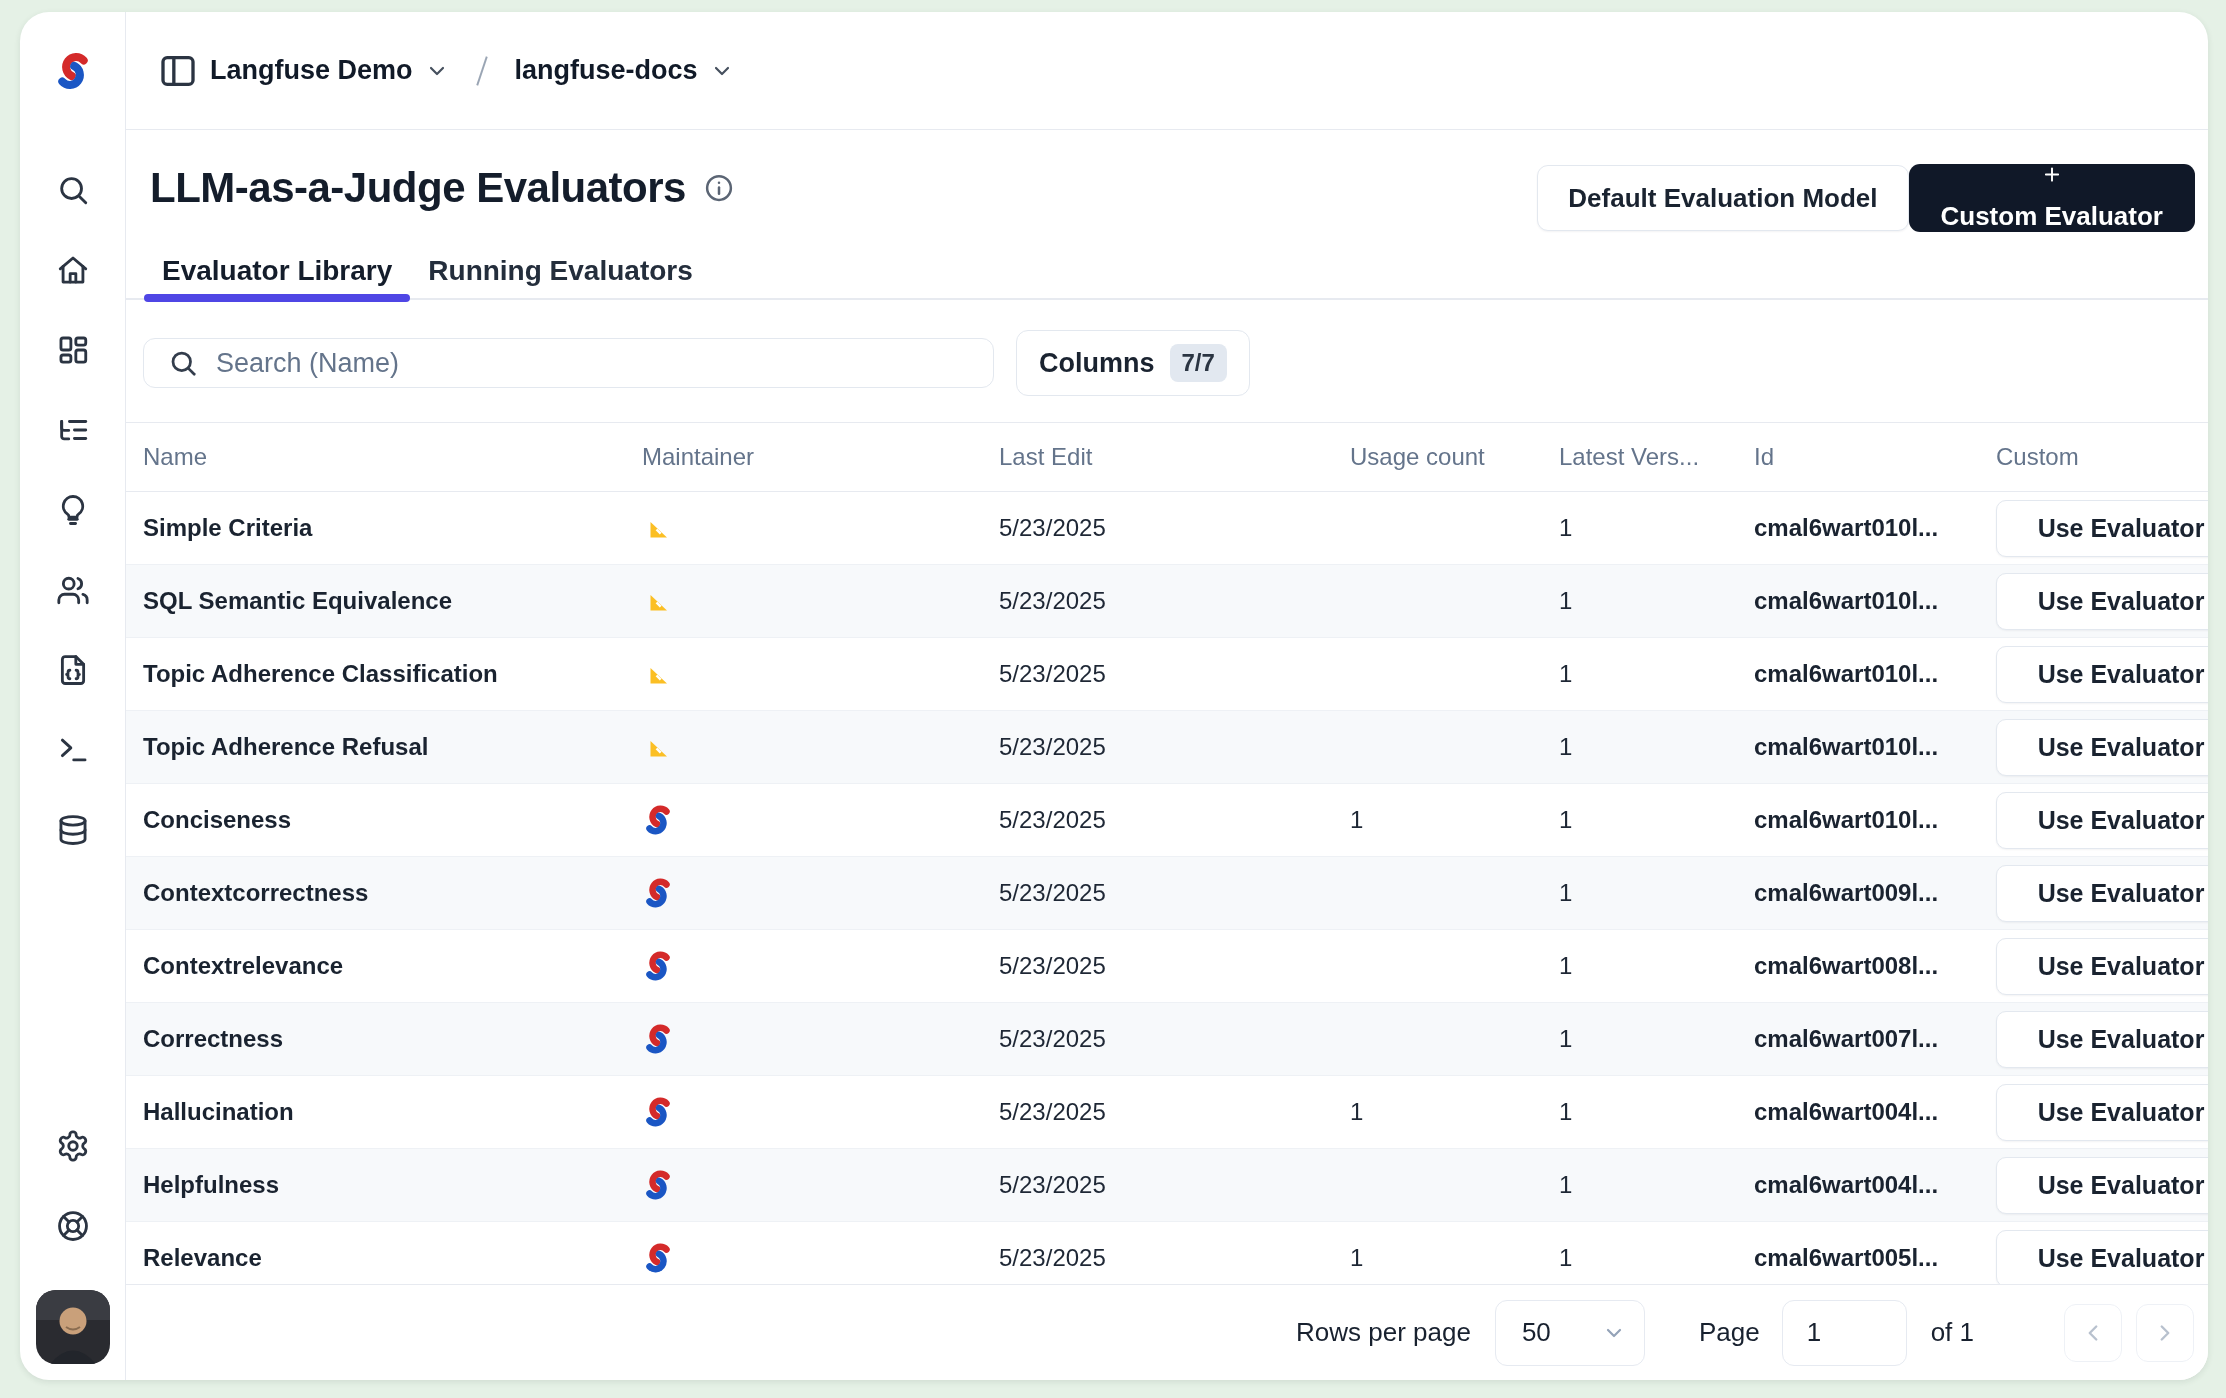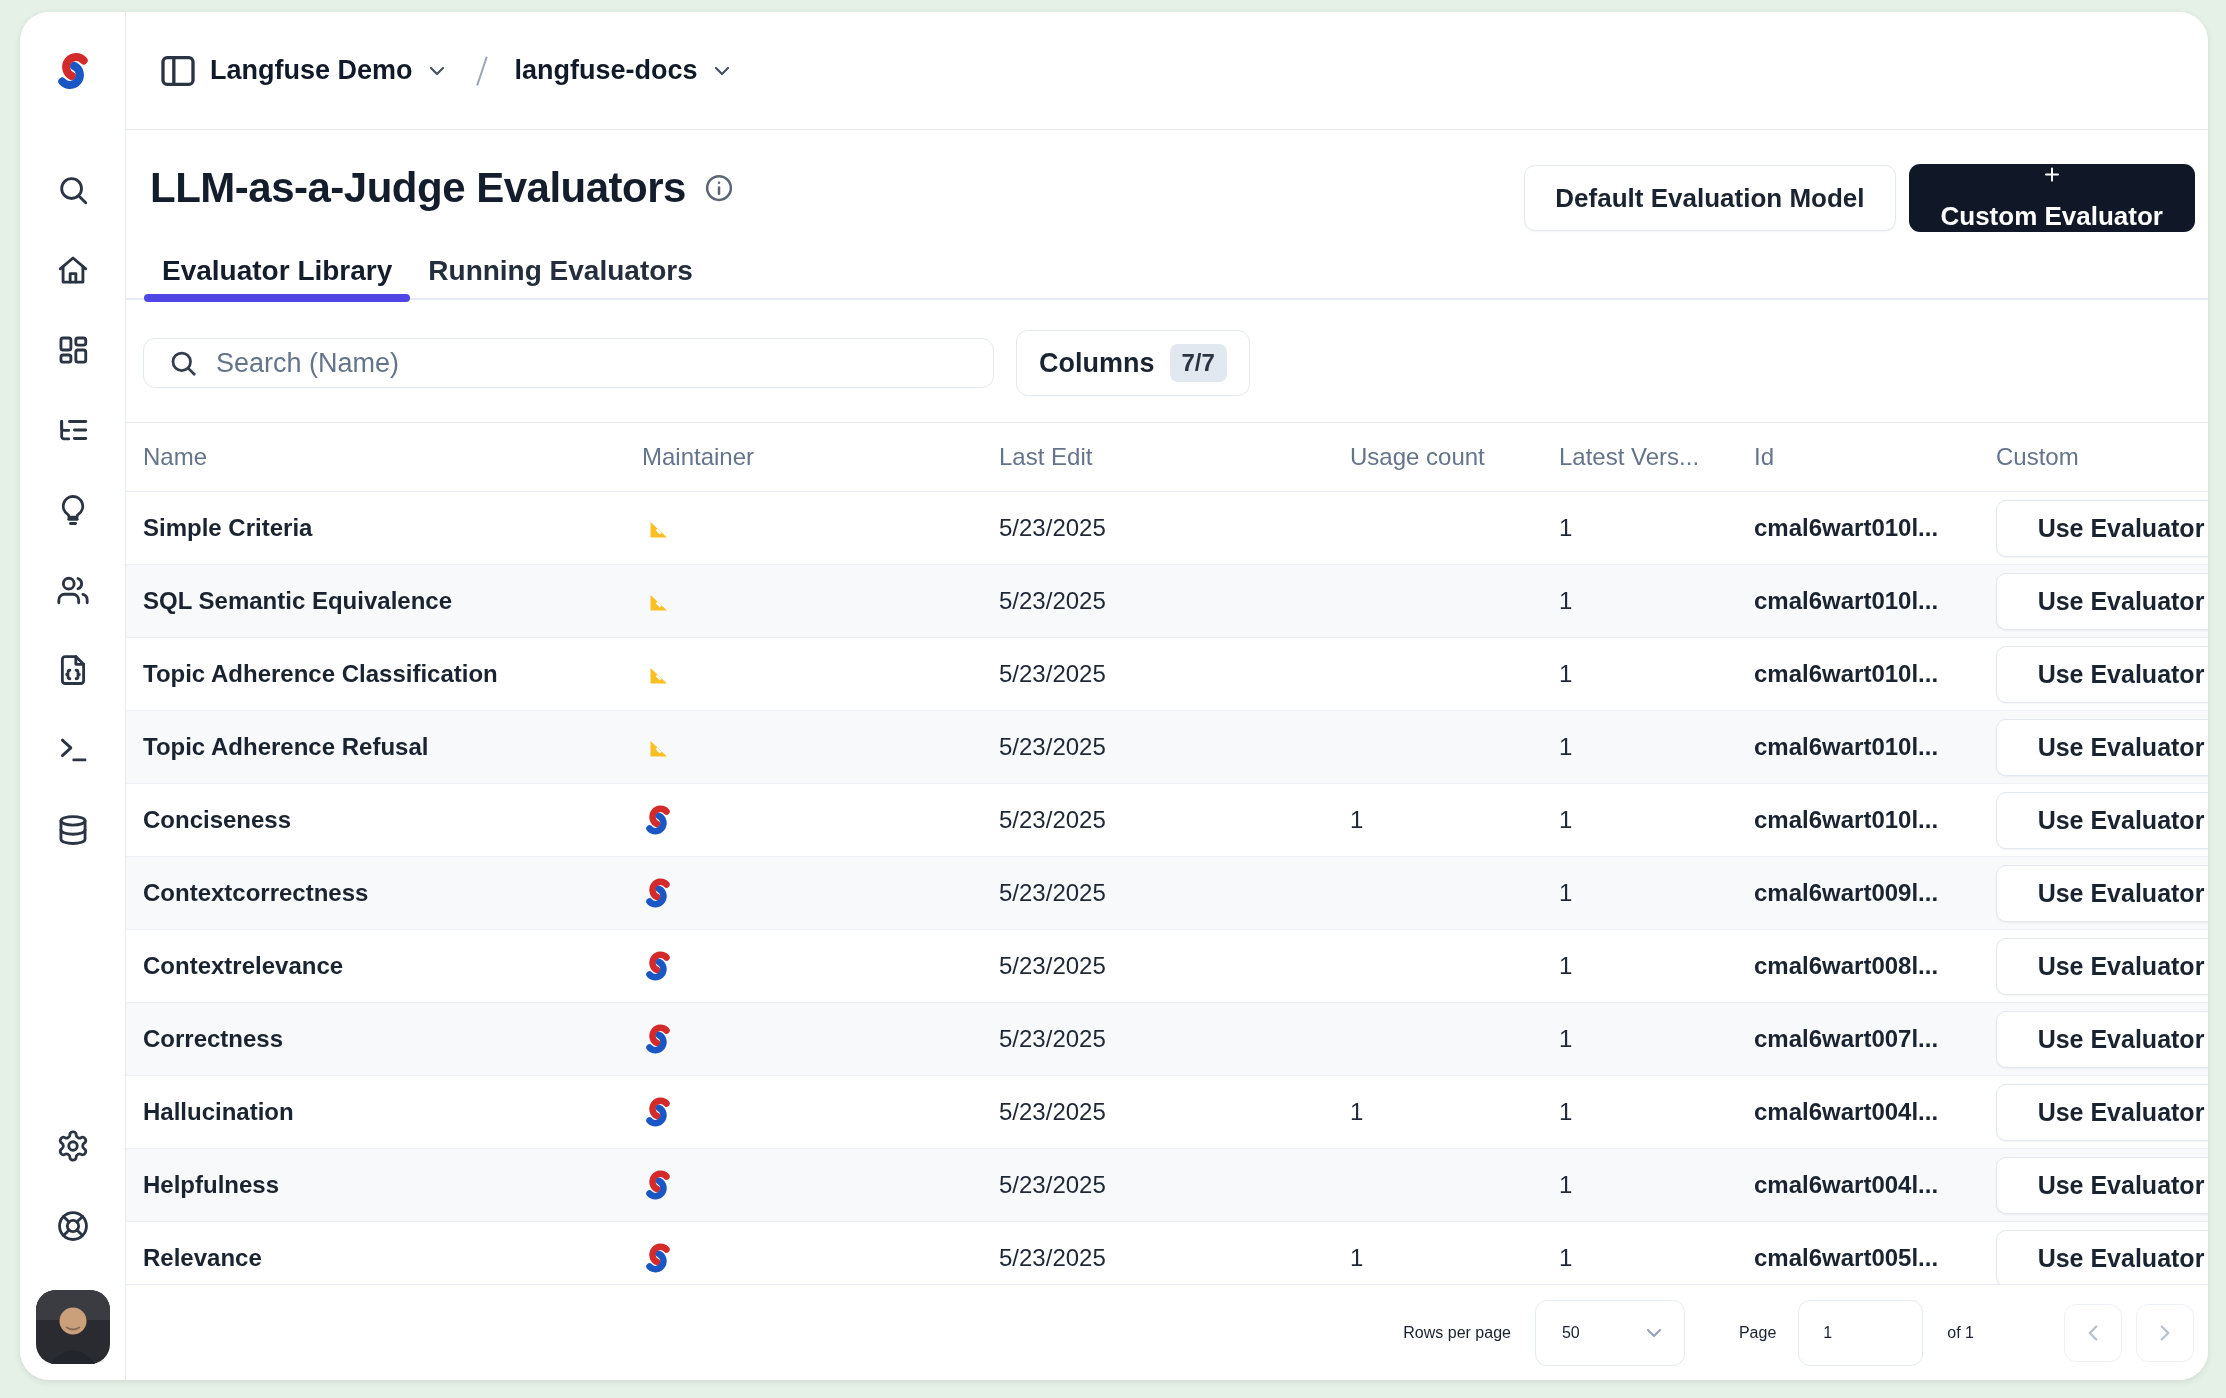--- a/index.html
+++ b/index.html
@@ -27,21 +27,21 @@
   .tb-icon{color:#2b3442;display:flex;}
   .tb-icon svg{width:40px;height:40px;stroke:currentColor;fill:none;stroke-width:2;stroke-linecap:round;stroke-linejoin:round;}
   .chev{display:flex;} .chev svg{width:24px;height:24px;stroke:#46505e;fill:none;stroke-width:2.2;stroke-linecap:round;stroke-linejoin:round;}
   .slash{display:flex;margin:0 6px;} .slash svg{width:30px;height:36px;stroke:#9aa5b4;stroke-width:1.6;}
   
   .content{flex:1;min-width:0;display:flex;flex-direction:column;overflow:hidden;}
   .page-head{display:flex;align-items:flex-start;justify-content:space-between;padding:34px 13px 0 24px;}
   .title-wrap{display:flex;align-items:center;gap:18px;}
   .page-title{font-size:42px;font-weight:700;letter-spacing:-.5px;color:#141d2b;}
   .info{display:flex;color:#5b6574;} .info svg{width:30px;height:30px;stroke:currentColor;fill:none;stroke-width:2;stroke-linecap:round;}
-  .head-actions{display:flex;gap:13px;align-items:center;}
+  .head-actions{display:flex;gap:0;align-items:center;}
   .btn-outline{height:66px;padding:0 30px;background:#fff;border:1.5px solid #e3e8ef;border-radius:11px;
                font-size:26px;font-weight:600;color:#1a2330;display:flex;align-items:center;box-shadow:0 1px 2px rgba(16,24,40,.05);}
   .btn-dark{height:68px;padding:0 32px;background:var(--dark-btn);border:none;border-radius:11px;color:#fff;
             font-size:26px;font-weight:600;display:flex;align-items:center;gap:16px;flex-direction:column;}
   .btn-dark svg{width:28px;height:28px;stroke:#fff;fill:none;stroke-width:2.2;stroke-linecap:round;}
   .tabs{display:flex;padding-left:18px;margin-top:12px;border-bottom:2px solid var(--border);}
   .tab{position:relative;padding:0 18px;height:54px;display:flex;align-items:center;font-size:28px;font-weight:600;color:#242e3c;}
   .tab.active{color:#141d2b;}
   .tab.active::after{content:"";position:absolute;left:0;right:0;bottom:-4px;height:8px;border-radius:6px;background:var(--accent);}
   .toolbar{display:flex;align-items:center;gap:22px;padding:30px 18px 26px 17px;}
@@ -60,21 +60,21 @@
   .tbody{flex:1;overflow:hidden;}
   .trow{height:73px;border-bottom:1.5px solid var(--border-soft);font-size:24px;color:#1e2735;}
   .trow.striped{background:var(--stripe);}
   .cell-name,.cell-id{font-weight:700;color:#1a2330;white-space:nowrap;overflow:hidden;}
   .m-icon{width:32px;height:32px;display:flex;}
   .action-cell{display:flex;align-items:center;height:100%;}
   .use-btn{width:250px;height:57px;flex-shrink:0;background:#fff;border:1.5px solid #e3e8ef;border-radius:10px;
            font-size:25px;font-weight:600;color:#1a2330;display:flex;align-items:center;justify-content:center;box-shadow:0 1px 2px rgba(16,24,40,.05);}
   
   .footer{height:96px;flex-shrink:0;border-top:1.5px solid var(--border);background:#fff;display:flex;align-items:center;
-          justify-content:flex-end;padding-right:14px;font-size:16px;font-weight:500;color:#18212f;}
+          justify-content:flex-end;padding-right:14px;font-size:26px;font-weight:500;color:#18212f;}
   .select,.page-input{height:66px;border:1.5px solid #e6eaf1;border-radius:12px;display:flex;align-items:center;background:#fff;}
   .select{width:150px;justify-content:space-between;padding:0 18px 0 26px;margin:0 54px 0 24px;}
   .select svg{width:24px;height:24px;stroke:#94a3b8;fill:none;stroke-width:2.2;stroke-linecap:round;stroke-linejoin:round;}
   .page-input{width:125px;padding-left:24px;margin:0 24px 0 22px;}
   .of-label{margin-right:90px;}
   .pg-btns{display:flex;gap:14px;}
   .pg-btn{width:58px;height:58px;border:1.5px solid #eef1f6;border-radius:12px;background:#fff;display:flex;align-items:center;justify-content:center;color:#b8c1ce;}
   .pg-btn svg{width:26px;height:26px;stroke:currentColor;fill:none;stroke-width:2.2;stroke-linecap:round;stroke-linejoin:round;}
 </style>
 </head>

